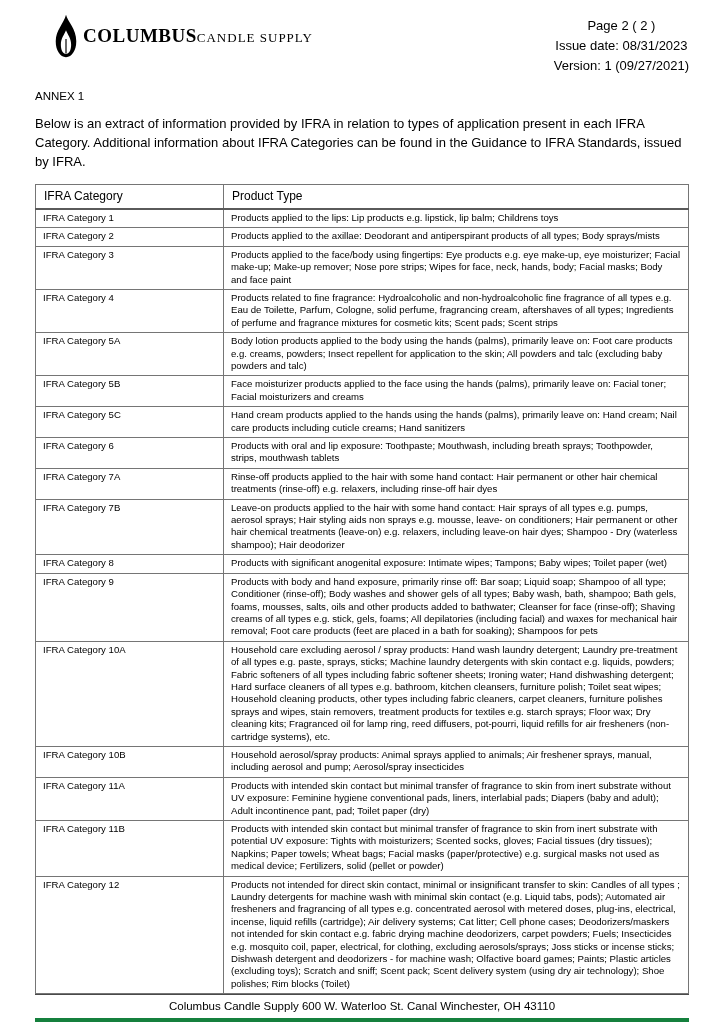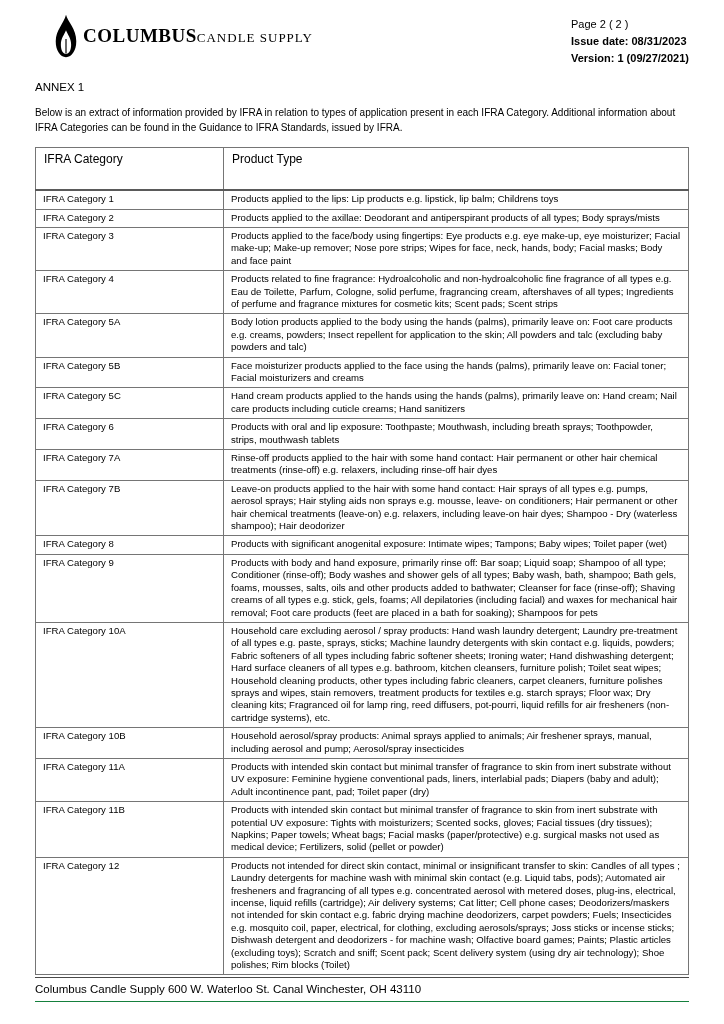--- a/index.html
+++ b/index.html
@@ -37,72 +37,73 @@
     font-weight: 700;
     letter-spacing: 0.5px;
     line-height: 1;
   }
   .logo-sub {
     font-size: 13px;
     letter-spacing: 1px;
     margin-top: 6px;
   }
   .doc-meta {
-    text-align: left;
-    font-size: 11px;
+    text-align: center;
+    font-size: 13px;
     line-height: 1.55;
     padding-top: 2px;
   }
   .doc-meta .meta-page { font-weight: 400; }
-  .doc-meta .meta-bold { font-weight: 700; }
+  .doc-meta .meta-bold { font-weight: 400; }
 
   
   .annex-title {
     font-size: 11.5px;
     font-weight: 400;
     margin-top: 14px;
   }
   .intro {
-    font-size: 10px;
+    font-size: 13px;
     line-height: 1.45;
     margin-top: 13px;
   }
 
   
   table.ifra {
     margin-top: 12px;
     width: 100%;
     border-collapse: collapse;
     table-layout: fixed;
   }
   table.ifra th, table.ifra td {
     border: 1px solid #757575;
     vertical-align: top;
     text-align: left;
   }
   table.ifra th {
     font-size: 12px;
     font-weight: 400;
-    padding: 4px 8px 23px 8px;
+    padding: 4px 8px 5px 8px;
     border-bottom: 2px solid #5a5a5a;
     background: #fff;
   }
   table.ifra col.c1 { width: 188px; }
   table.ifra td {
     font-size: 9.6px;
     line-height: 12.4px;
     padding: 2px 7px 3px 7px;
   }
   td.cat-cell { white-space: nowrap; overflow: hidden; }
 
   
   .footer {
     margin-top: auto;
     border-top: 1px solid #4a4a4a;
-    border-bottom: 1px solid #15803d;
+    border-bottom: 4px solid #15803d;
+    text-align: center;
     font-size: 11.5px;
     padding: 5px 0 6px 0;
   }
 </style>
 </head>
 <body>
 
 <div class="page">
 
   <div class="header-row">

